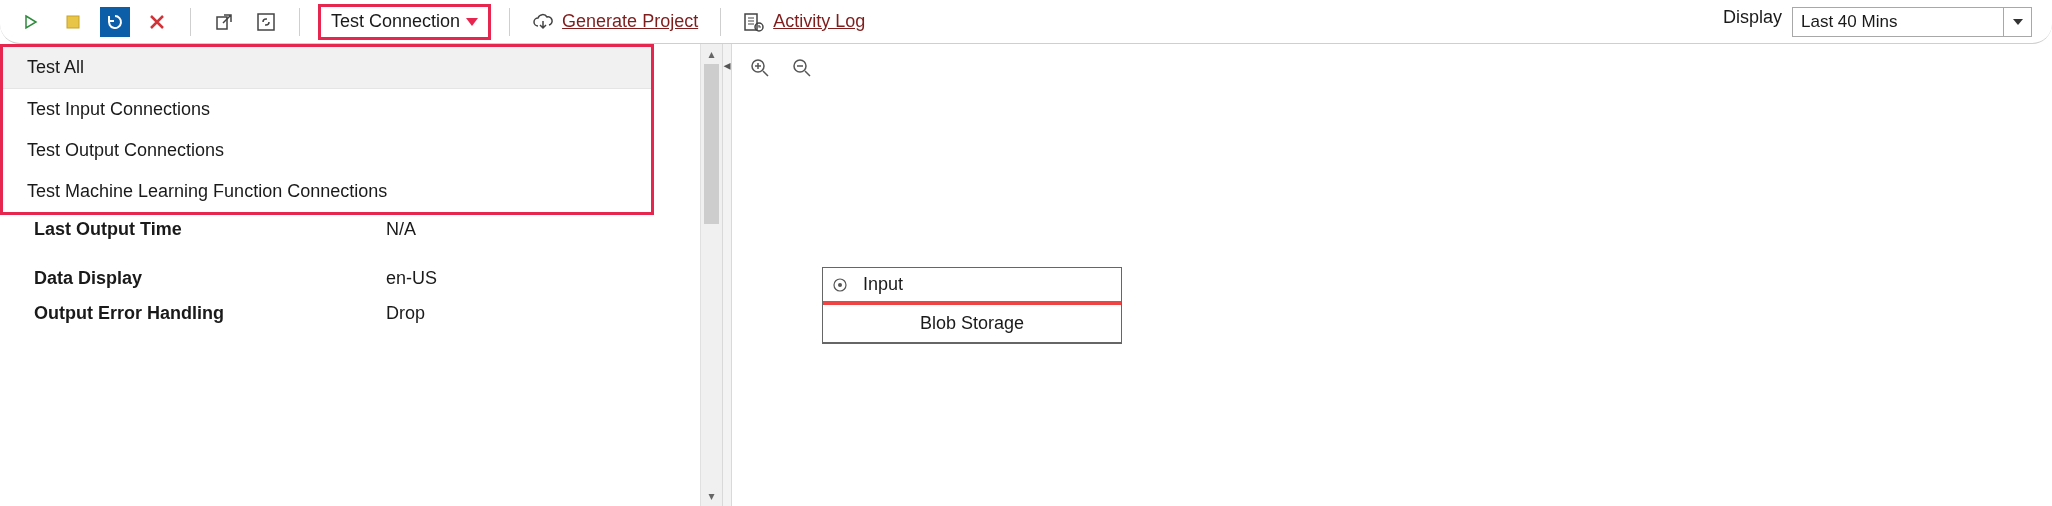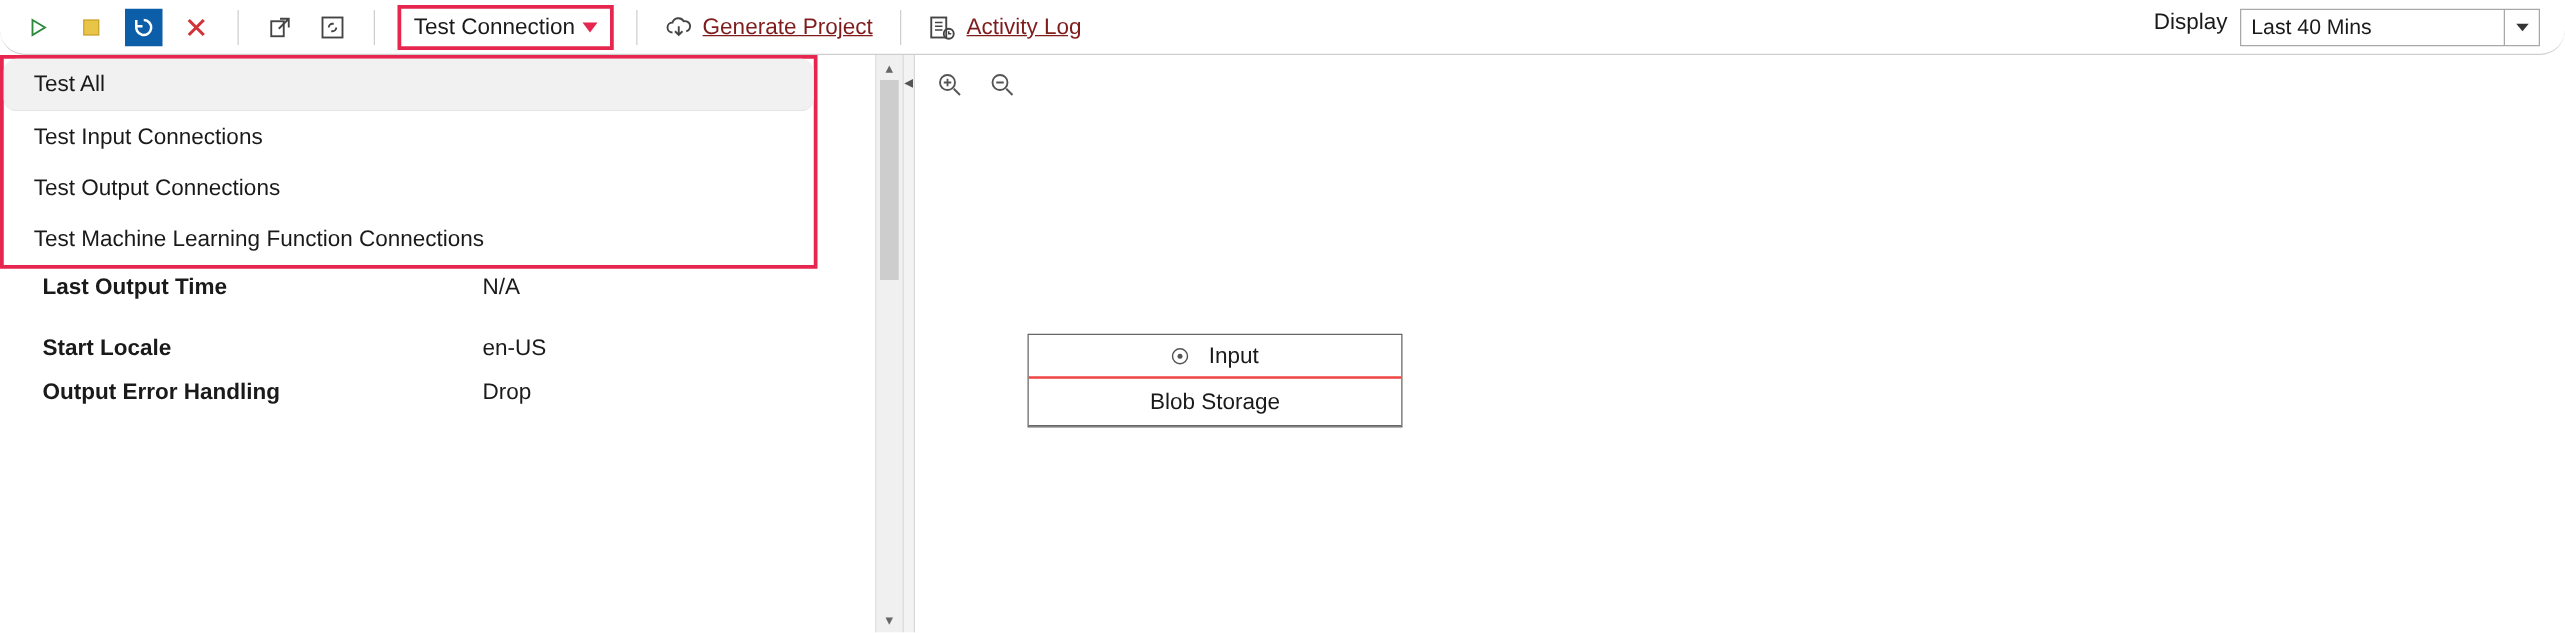--- a/index.html
+++ b/index.html
@@ -29,21 +29,21 @@
 
     .left-pane { width: 722px; position: relative; }
     .vsplit-gutter { width: 10px; background: #f3f3f3; border-left: 1px solid #d9d9d9; border-right: 1px solid #d9d9d9; position: relative; }
     .vsplit-arrow { position: absolute; top: 13px; left: 50%; transform: translateX(-50%); font-size: 14px; color: #555; }
     .right-pane { flex: 1; position: relative; }
 
     .dropdown-menu {
       position: absolute; top: 0; left: 0; width: 654px;
       border: 3px solid #e6264f; background: #fff; z-index: 20;
     }
-    .dropdown-menu .menu-item { padding: 10px 24px; font-size: 18px; cursor: default; border-radius: 10px; }
+    .dropdown-menu .menu-item { padding: 10px 24px; font-size: 18px; cursor: default; }
     .dropdown-menu .menu-item.first { background: #f1f1f1; border-bottom: 1px solid #e5e5e5; }
 
     .props-table { position: absolute; top: 70px; left: 34px; right: 10px; }
     .prop-row { display: flex; margin-bottom: 14px; }
     .prop-key { width: 352px; font-weight: 600; font-size: 18px; }
     .prop-val { font-size: 18px; }
     .prop-row.obscured { opacity: 0.95; }
 
     .scrollbar-v { position: absolute; right: 0; top: 0; bottom: 0; width: 22px; background: #f0f0f0; border-left: 1px solid #e0e0e0; }
     .scrollbar-v .arrow { height: 20px; display: flex; align-items: center; justify-content: center; color: #666; font-size: 12px; }
@@ -51,21 +51,21 @@
     .scrollbar-v .thumb { position: absolute; left: 3px; right: 3px; top: 0; height: 160px; background: #cdcdcd; }
 
     .tab-strip { display: flex; align-items: flex-end; height: 44px; padding-left: 14px; border-bottom: 1px solid #cfcfcf; }
     .tab { padding: 8px 20px; border: 1px solid #cfcfcf; margin-right: -1px; font-size: 18px; background: #f4f4f4; cursor: default; }
     .tab.active { background: #fff; border-bottom: 1px solid #fff; position: relative; top: 1px; }
 
     .diagram-toolbar { display: flex; gap: 22px; padding: 14px 18px; }
     .diagram-canvas { position: relative; }
 
     .node-box { position: absolute; left: 90px; top: 170px; width: 300px; border: 1px solid #666; background: #fff; }
-    .node-header { display: flex; align-items: center; padding: 6px 10px; border-bottom: 2px solid #ef4444; justify-content: center; }
+    .node-header { display: flex; align-items: center; padding: 6px 10px; border-bottom: 4px solid #ef4444; }
     .node-header .icon { width: 16px; height: 16px; margin-right: 14px; }
     .node-title { font-size: 18px; }
     .node-sub { text-align: center; padding: 8px 0; border-bottom: 1px solid #666; font-size: 18px; }
   </style>
 </head>
 <body>
 
 <div class="toolbar">
   <span class="tb-btn">
     <svg width="16" height="16" viewBox="0 0 16 16">
@@ -158,21 +158,21 @@
       </div>
       <div class="prop-row">
         <div class="prop-key">Job Output Start Time</div>
         <div class="prop-val">1/1/2018 11:52:36 AM</div>
       </div>
       <div class="prop-row">
         <div class="prop-key">Last Output Time</div>
         <div class="prop-val">N/A</div>
       </div>
       <div class="prop-row" style="margin-top:28px;">
-        <div class="prop-key">Start Locale</div>
+        <div class="prop-key">Data Display</div>
         <div class="prop-val">en-US</div>
       </div>
       <div class="prop-row">
         <div class="prop-key">Output Error Handling</div>
         <div class="prop-val">Drop</div>
       </div>
     </div>
 
     <div class="scrollbar-v">
       <div class="arrow">▴</div>

